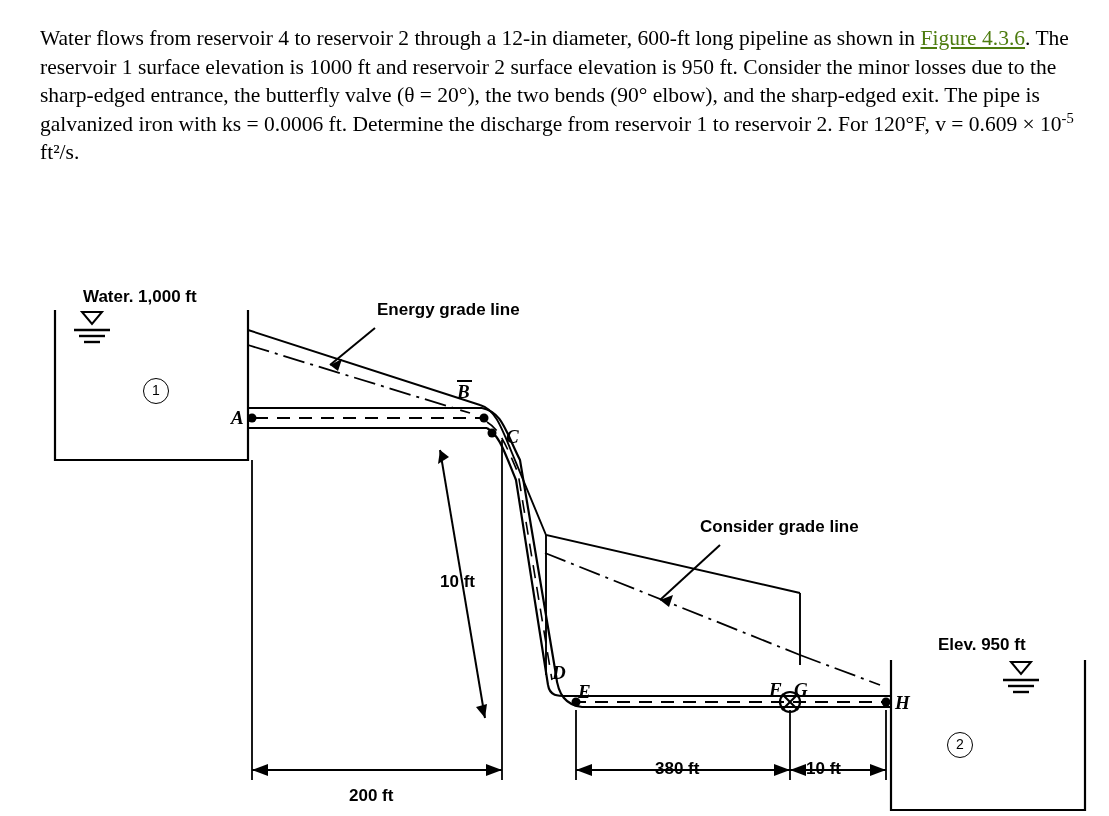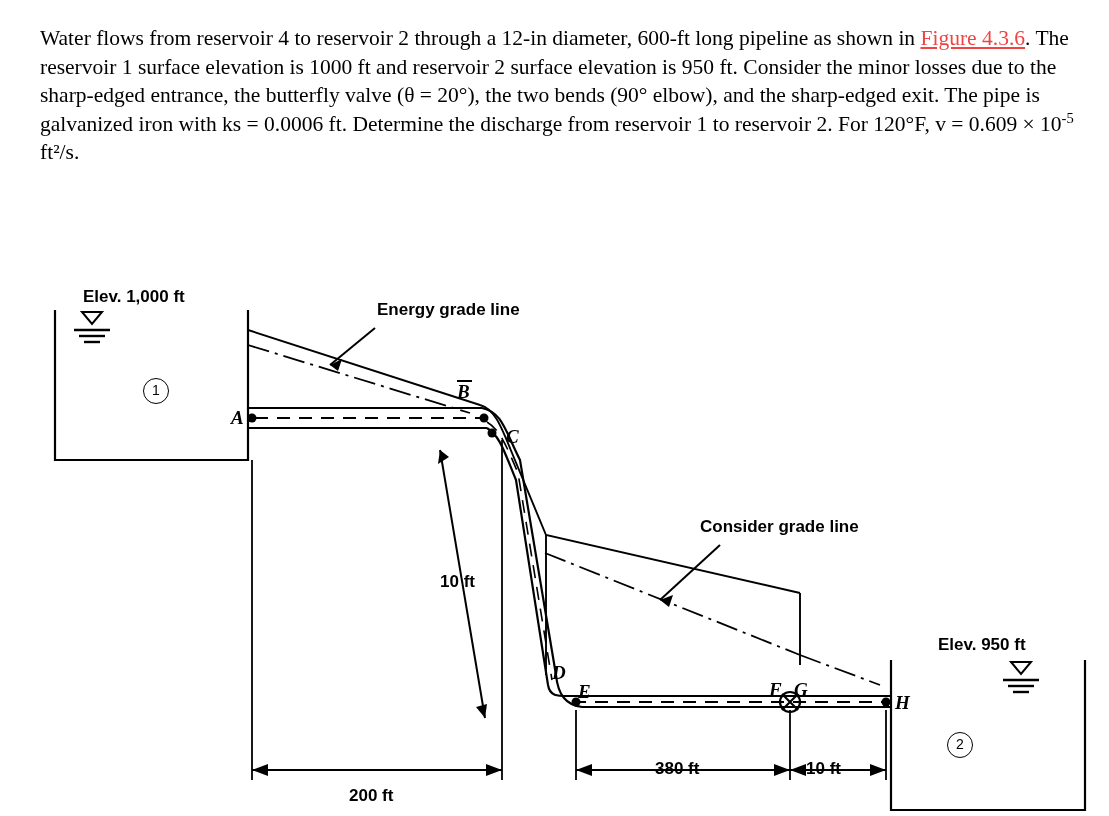--- a/index.html
+++ b/index.html
@@ -19,21 +19,21 @@
     position: absolute;
     left: 40px;
     top: 24px;
     width: 1050px;
     font-size: 21.5px;
     line-height: 1.33;
     font-family: "Liberation Serif", serif;
     color: #000;
   }
   #problem-text .figref {
-    color: #ef4444;
+    color: #4d7c0f;
     text-decoration: underline;
   }
   #problem-text .ital {
   }
   sup.sup {
     font-size: 0.68em;
     vertical-align: super;
     line-height: 0;
   }
   #figure {
@@ -200,21 +200,21 @@
     </g>
 
     <g>
       <line x1="790" y1="515" x2="886" y2="515" stroke="#000" stroke-width="2"></line>
       <path d="M 790 515 L 806 509 L 806 521 Z" fill="#000"></path>
       <path d="M 886 515 L 870 509 L 870 521 Z" fill="#000"></path>
     </g>
 
   </svg>
 
-  <div class="fig-label" style="left:83px; top:32px;">Elev. 1,000 ft</div>
+  <div class="fig-label" style="left:83px; top:32px;">Water. 1,000 ft</div>
 
   <div class="fig-label" style="left:938px; top:380px;text-align:center;">Elev. 950 ft</div>
 
   <div class="fig-label" style="left:377px; top:45px;">Energy grade line</div>
 
   <div class="fig-label" style="left:700px; top:262px;">Consider grade line</div>
 
   <div class="fig-label" style="left:440px; top:317px;">10 ft</div>
 
   <div class="fig-label" style="left:349px; top:504px;margin-top:27px;">200 ft</div>

